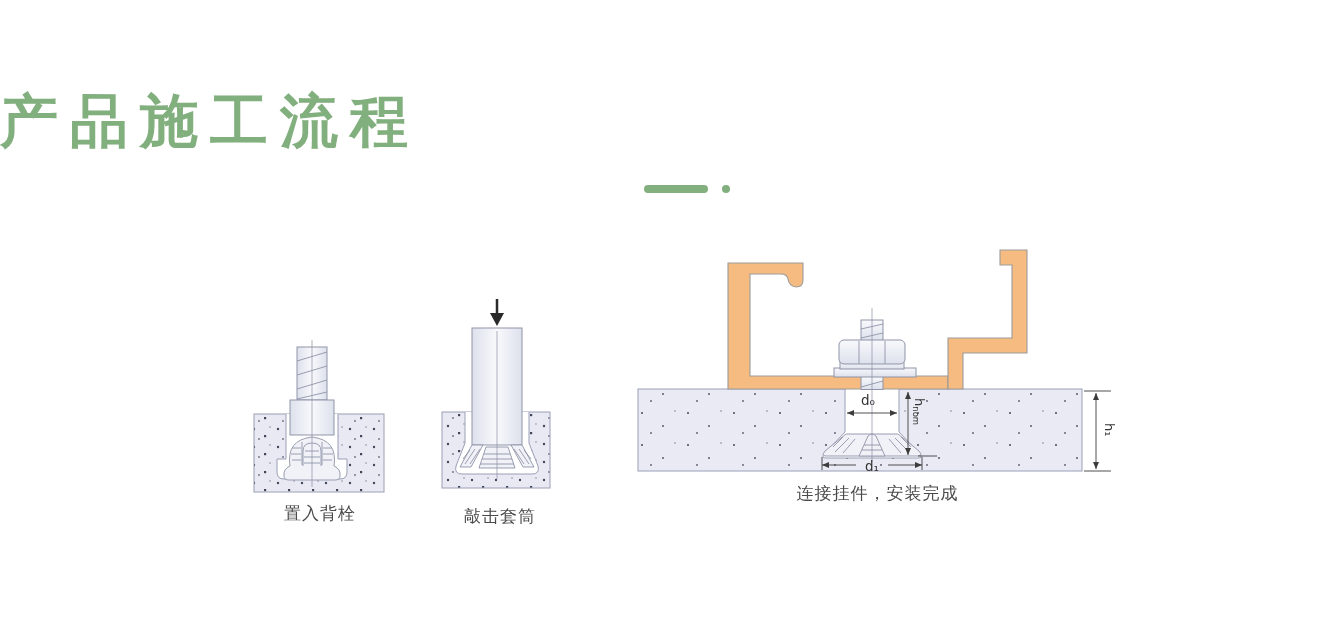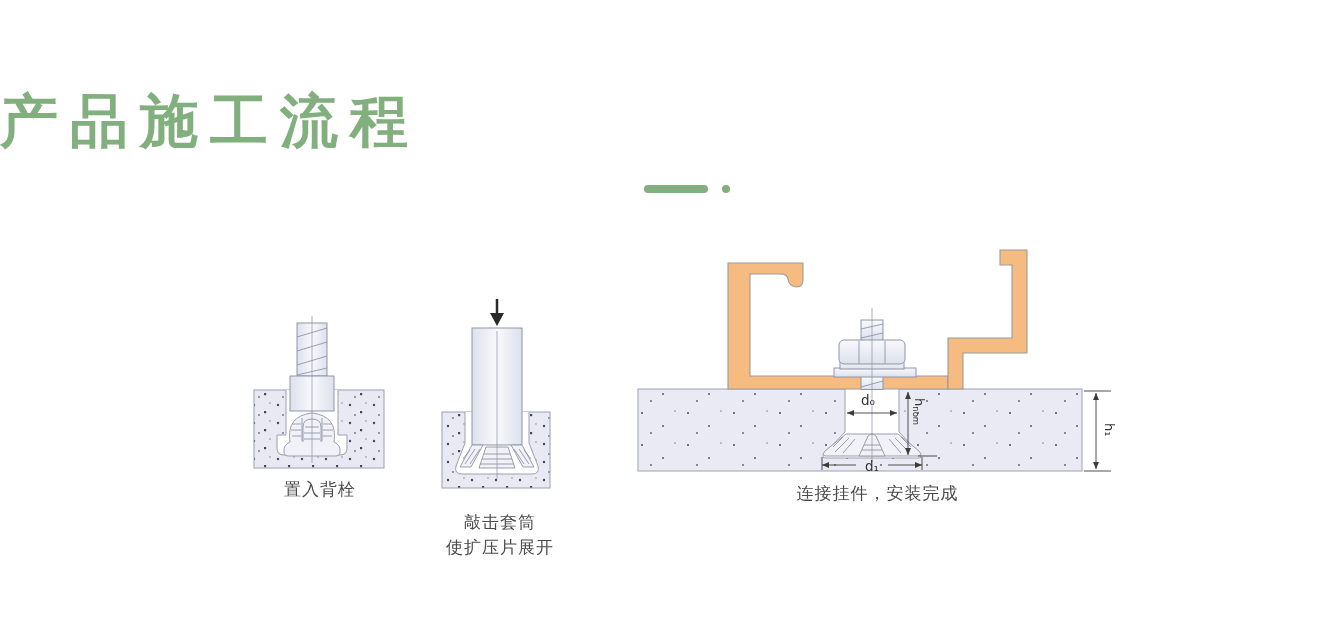--- a/index.html
+++ b/index.html
@@ -7,22 +7,22 @@
   .page { position:relative; width:1344px; height:618px; background:#ffffff; overflow:hidden; }
   .title { position:absolute; top:92px; left:0; width:100%; text-align:left;
            font-size:58px; font-weight:bold; color:#82af7e; letter-spacing:12px; line-height:1; }
   .divider { position:absolute; top:185px; left:0; width:100%; display:flex;
              justify-content:center; align-items:center; padding-left:30px; }
   .divider-bar { width:64px; height:8px; border-radius:4px; background:#82af7e; }
   .divider-dot { width:8px; height:8px; border-radius:50%; background:#82af7e; margin-left:14px; }
   .step { position:absolute; }
   .step svg { display:block; }
   .caption { text-align:center; font-size:17px; color:#4a4a4a; letter-spacing:1px; line-height:1.45; }
-  .s1 { left:250px; top:310px; width:140px; } .s1 .caption { margin-top:6px; }
-  .s2 { left:420px; top:295px; width:160px; } .s2 .caption { margin-top:20px; }
+  .s1 { left:250px; top:334px; width:140px; } .s1 .caption { margin-top:6px; }
+  .s2 { left:420px; top:295px; width:160px; } .s2 .caption { margin-top:14px; }
   .s3 { left:635px; top:246px; width:485px; } .s3 .caption { }
   .dimtxt { font-family:"DejaVu Sans", sans-serif; fill:#333333; }
 </style>
 </head>
 <body>
 
 <div class="page">
 
   <div class="title">产品施工流程</div>
 
@@ -115,21 +115,20 @@
           <line x1="104" y1="155" x2="111" y2="164"></line>
         <path d="M66,152 L88,152 L95,173 L59,173 Z" fill="#f1f2f8"></path>
         <line x1="64" y1="159" x2="90" y2="159"></line>
           <line x1="62" y1="164" x2="92" y2="164"></line>
           <line x1="60" y1="169" x2="94" y2="169"></line>
       </g>
       <line x1="77" y1="36" x2="77" y2="184" stroke="#8b8fa3" stroke-width="0.7"></line>
     </svg>
     <div class="caption">
       <div>敲击套筒</div>
-      <div>使扩压片展开</div>
     </div>
   </div>
 
   <div class="step s3">
     <svg width="485" height="236" viewBox="0 0 485 236">
       <defs>
         <pattern id="p3c" width="46" height="32" patternUnits="userSpaceOnUse">
           <rect width="46" height="32" fill="#eaeaf5"></rect>
           <circle cx="7" cy="7" r="1" fill="#4a4a58"></circle>
           <circle cx="28" cy="20" r="0.9" fill="#4a4a58"></circle>

